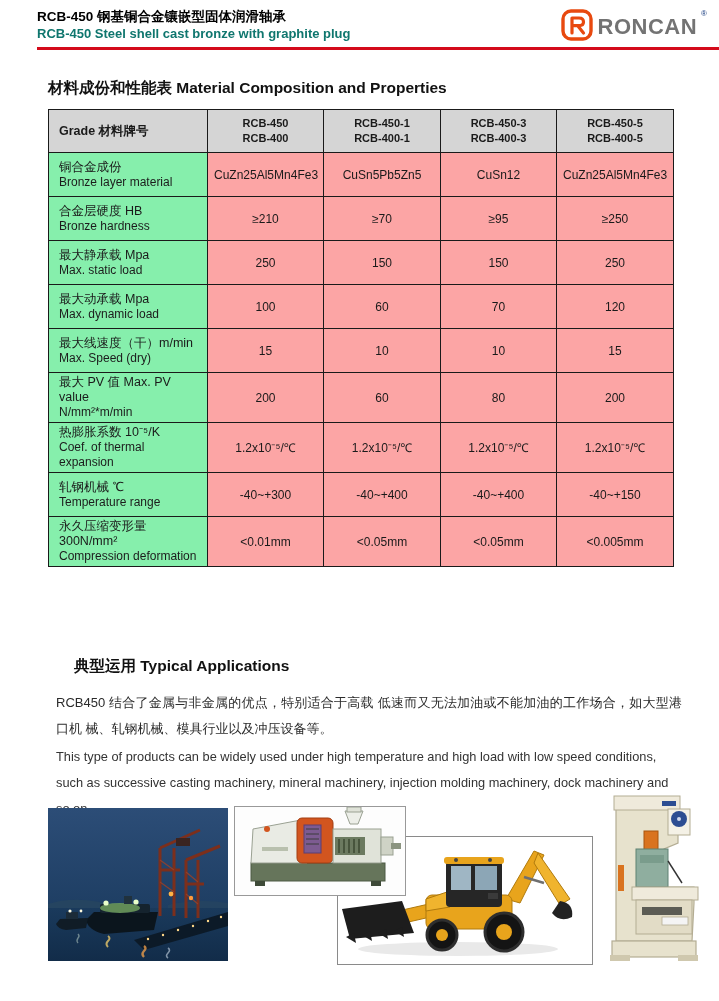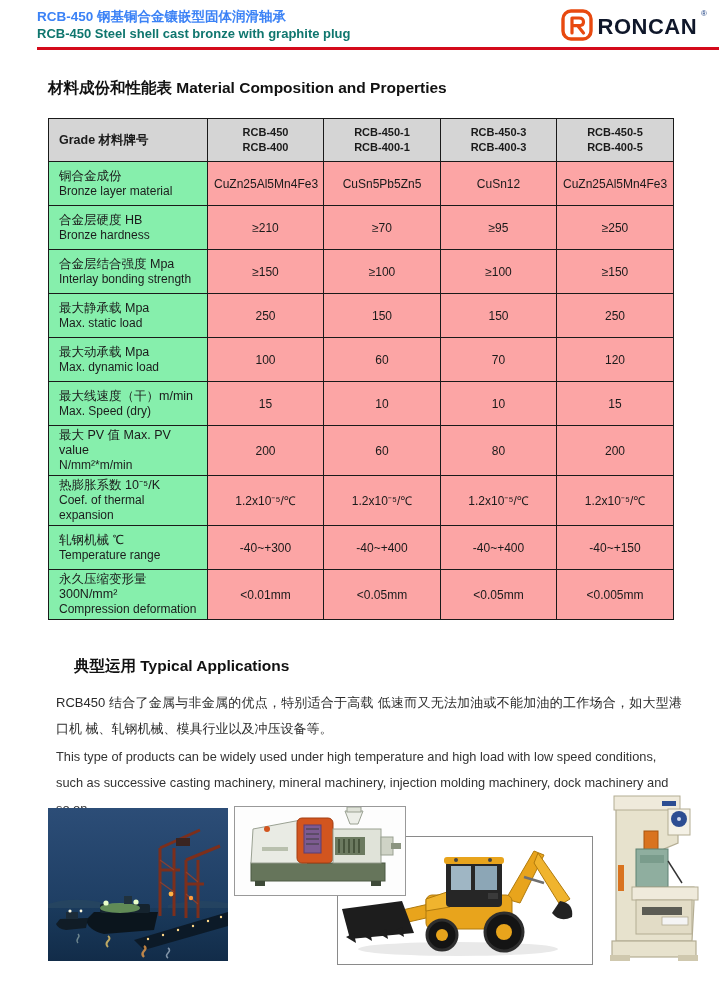--- a/index.html
+++ b/index.html
@@ -5,35 +5,35 @@
   html,body{margin:0;padding:0;}
   body{
     width:719px;height:1001px;background:#ffffff;position:relative;
     font-family:"Liberation Sans", sans-serif;color:#222;
     -webkit-font-smoothing:antialiased;
   }
   .page{position:absolute;inset:0;overflow:hidden;}
 
   
   .hdr{position:absolute;left:37px;top:8px;right:10px;height:38px;}
-  .hdr .title-cn{font-size:13.5px;font-weight:bold;color:#3b82f6;line-height:17px;}
+  .hdr .title-cn{font-size:13.5px;font-weight:bold;color:#000000;line-height:17px;}
   .hdr .title-en{font-size:13px;font-weight:bold;color:#0f766e;line-height:17px;}
   .logo{position:absolute;right:2px;top:0;display:flex;align-items:center;gap:4px;}
-  .logo .wordmark{font-size:22px;font-weight:bold;color:#0f172a;letter-spacing:.5px;}
+  .logo .wordmark{font-size:22px;font-weight:bold;color:#737373;letter-spacing:.5px;}
   .logo .reg{font-size:8px;color:#14387d;align-self:flex-start;margin-top:1px;}
   .red-rule{position:absolute;left:37px;top:47px;width:682px;height:3px;background:#d40a1b;}
 
   
   .sec-h{position:absolute;left:48px;font-size:15.5px;font-weight:bold;color:#111;margin:0;}
   #sec1-h{top:78px;}
   #sec2-h{top:656px;margin-left:26px;}
 
   
   table.props{
-    position:absolute;left:48px;top:118px;width:625px;
+    position:absolute;left:48px;top:109px;width:625px;
     border-collapse:collapse;table-layout:fixed;
     font-size:12px;color:#1a1a1a;padding-left:36px;
   }
   table.props th,table.props td{border:1px solid #1a1a1a;vertical-align:middle;padding:2px 6px;}
   table.props{border:1.5px solid #1a1a1a;}
   thead th{background:#d5d5d5;font-weight:bold;height:38px;text-align:center;line-height:15px;font-size:11px;}
   thead th.grade{text-align:left;padding-left:10px;font-size:12.5px;}
   tbody td{height:39px;background:#fca5a5;text-align:center;}
   tbody td.lbl{background:#86efac;text-align:left;padding-left:10px;}
   td.lbl .cn{font-size:12.5px;line-height:15px;}
@@ -124,30 +124,20 @@
             <div class="cn">合金层硬度 HB</div>
             <div class="en">Bronze hardness</div>
           </td>
           <td>≥210</td>
           <td>≥70</td>
           <td>≥95</td>
           <td>≥250</td>
         </tr>
         <tr>
           <td class="lbl">
-            <div class="cn">合金层结合强度 Mpa</div>
-            <div class="en">Interlay bonding strength</div>
-          </td>
-          <td>≥150</td>
-          <td>≥100</td>
-          <td>≥100</td>
-          <td>≥150</td>
-        </tr>
-        <tr>
-          <td class="lbl">
             <div class="cn">最大静承载 Mpa</div>
             <div class="en">Max. static load</div>
           </td>
           <td>250</td>
           <td>150</td>
           <td>150</td>
           <td>250</td>
         </tr>
         <tr>
           <td class="lbl">

